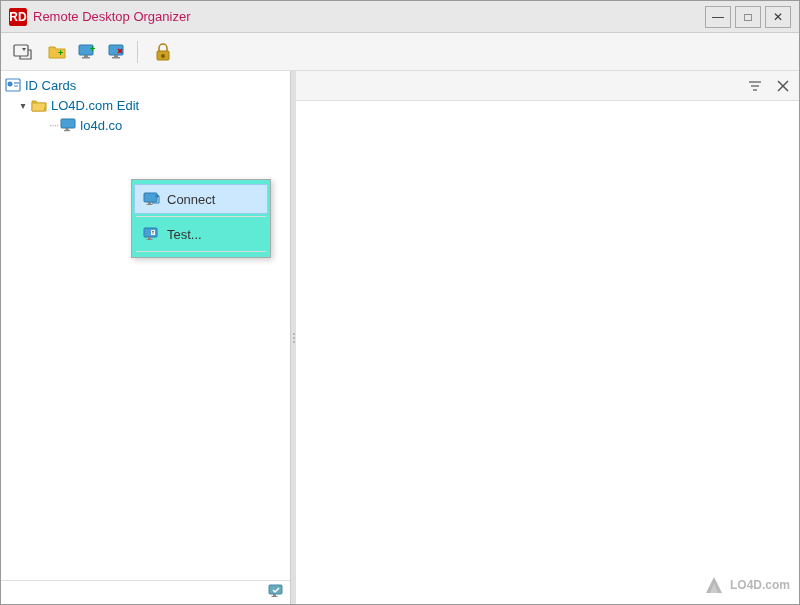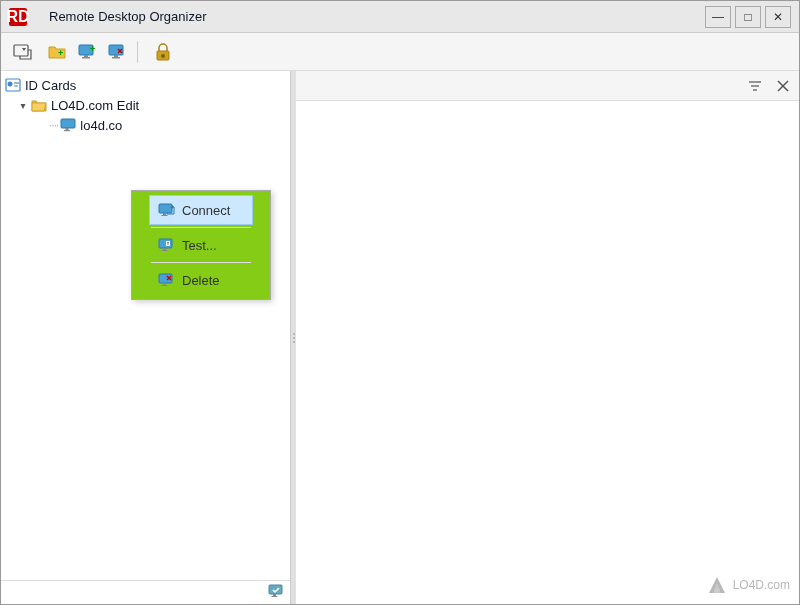--- a/index.html
+++ b/index.html
@@ -36,29 +36,28 @@
       width: 18px;
       height: 18px;
       margin-right: 6px;
       background: #c00;
       border-radius: 2px;
       display: flex;
       align-items: center;
       justify-content: center;
       color: white;
       font-weight: bold;
-      font-size: 16px;
+      font-size: 12px;
       flex-shrink: 0;
     }
 
     .title-bar-text {
       flex: 1;
       font-size: 13px;
-      color: #0f172a;
-      margin-left: 16px;
+      color: #be185d;
     }
 
     .title-bar-controls {
       display: flex;
       gap: 4px;
     }
 
     .title-btn {
       width: 26px;
       height: 22px;
@@ -149,21 +148,21 @@
       height: 16px;
       margin-right: 4px;
       flex-shrink: 0;
       display: flex;
       align-items: center;
       justify-content: center;
     }
 
     .tree-label {
       font-size: 13px;
-      color: #0f172a;
+      color: #0369a1;
     }
 
     .indent-1 { padding-left: 16px; }
     .indent-3 { padding-left: 48px; }
 
     .expand-arrow {
       width: 12px;
       height: 12px;
       margin-right: 2px;
       flex-shrink: 0;
@@ -227,28 +226,28 @@
     .splitter-dot {
       width: 2px;
       height: 2px;
       background: #aaa;
       border-radius: 50%;
     }
 
     
     .context-menu {
       position: absolute;
-      top: 119px;
+      top: 108px;
       left: 130px;
-      background: #84cc16;
+      background: #5eead4;
       border: 1px solid #aaa;
       box-shadow: 2px 2px 6px rgba(0,0,0,0.2);
       z-index: 100;
       min-width: 140px;
-      padding: 3px 15px;
+      padding: 3px 0;
     }
 
     .context-menu-item {
       display: flex;
       align-items: center;
       padding: 5px 12px 5px 8px;
       cursor: pointer;
       border: 1px solid transparent;
       margin: 1px 2px;
     }
@@ -423,32 +422,20 @@
               <rect x="8" y="4" width="4" height="5" fill="white" rx="0.5"></rect>
               <line x1="9" y1="5.5" x2="11" y2="5.5" stroke="#555" stroke-width="0.8"></line>
               <line x1="9" y1="7" x2="11" y2="7" stroke="#555" stroke-width="0.8"></line>
             </svg>
           </div>
           <span class="context-label">Test...</span>
         </div>
 
         <div class="context-menu-separator"></div>
 
-        <div class="context-menu-item">
-          <div class="context-icon">
-            <svg width="18" height="16" viewBox="0 0 18 16">
-              <rect x="1" y="2" width="13" height="9" rx="1" fill="#4a9fd4" stroke="#2a7ab0" stroke-width="1"></rect>
-              <rect x="5" y="11" width="3" height="2" fill="#888"></rect>
-              <rect x="3.5" y="13" width="6" height="1" fill="#888"></rect>
-              <line x1="9" y1="4" x2="13" y2="8" stroke="#c00" stroke-width="1.5"></line>
-              <line x1="13" y1="4" x2="9" y2="8" stroke="#c00" stroke-width="1.5"></line>
-            </svg>
-          </div>
-          <span class="context-label">Delete</span>
-        </div>
       </div>
 
       <div class="left-panel-bottom">
         <div>
           <svg width="18" height="16" viewBox="0 0 18 16">
             <rect x="1" y="2" width="13" height="9" rx="1" fill="#6ab" stroke="#48a" stroke-width="1"></rect>
             <rect x="5" y="11" width="3" height="2" fill="#888"></rect>
             <rect x="3.5" y="13" width="6" height="1" fill="#888"></rect>
             <path d="M5,7 L7,9 L11,5" fill="none" stroke="white" stroke-width="1.5"></path>
           </svg>
@@ -482,17 +469,17 @@
       </div>
       <div class="right-content">
         
       </div>
 
       <div class="watermark">
         <svg width="24" height="24" viewBox="0 0 24 24">
           <polygon points="4,20 12,4 20,20" fill="#8a8a8a"></polygon>
           <polygon points="8,20 12,10 16,20" fill="#aaa"></polygon>
         </svg>
-        <span style="color:#888; font-size:12px; font-weight:normal;">LO4D.com</span>
+        <span style="color:#888; font-size:12px; font-weight:bold;">LO4D.com</span>
       </div>
     </div>
   </div>
 </div>
 
 </body></html>

